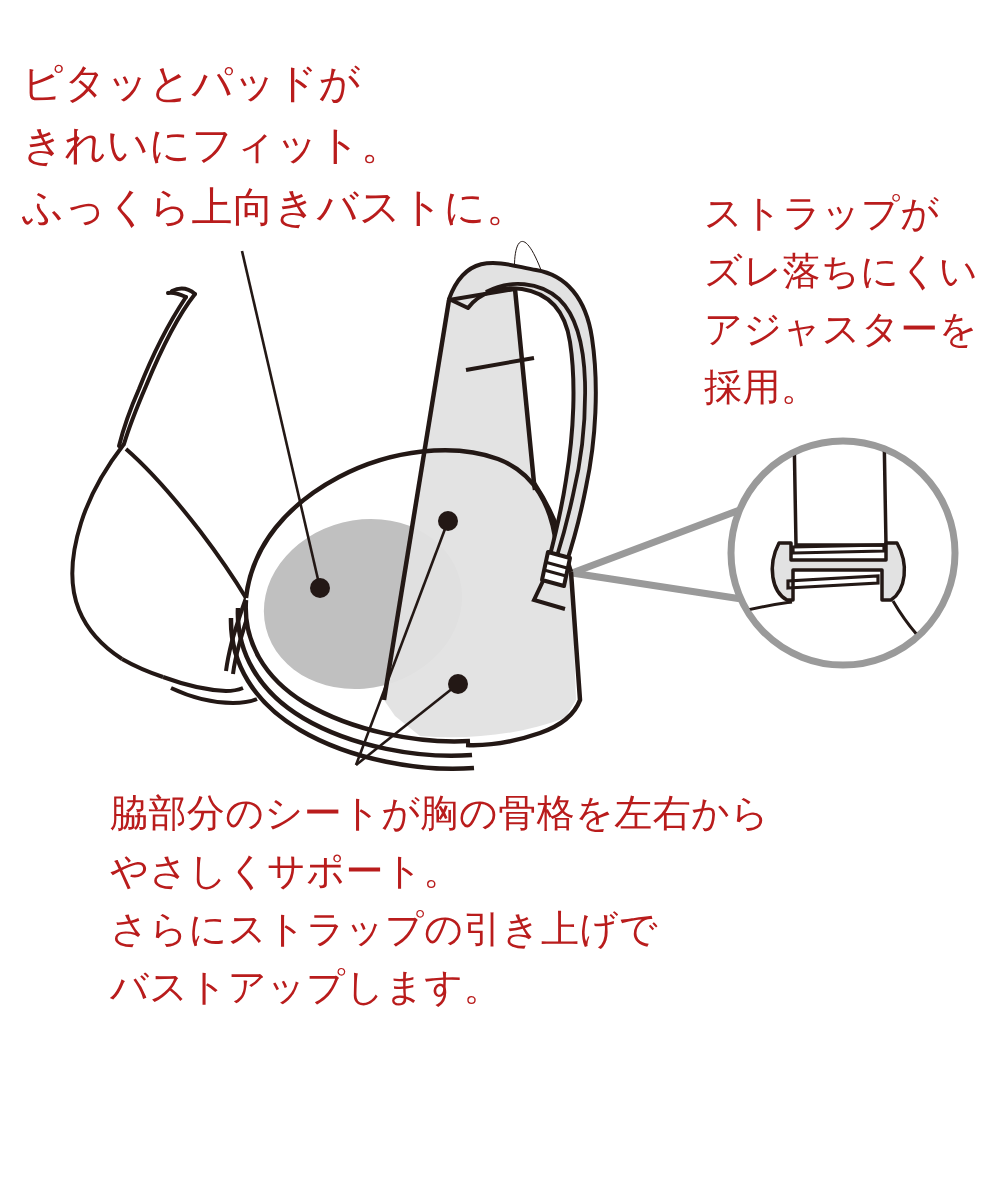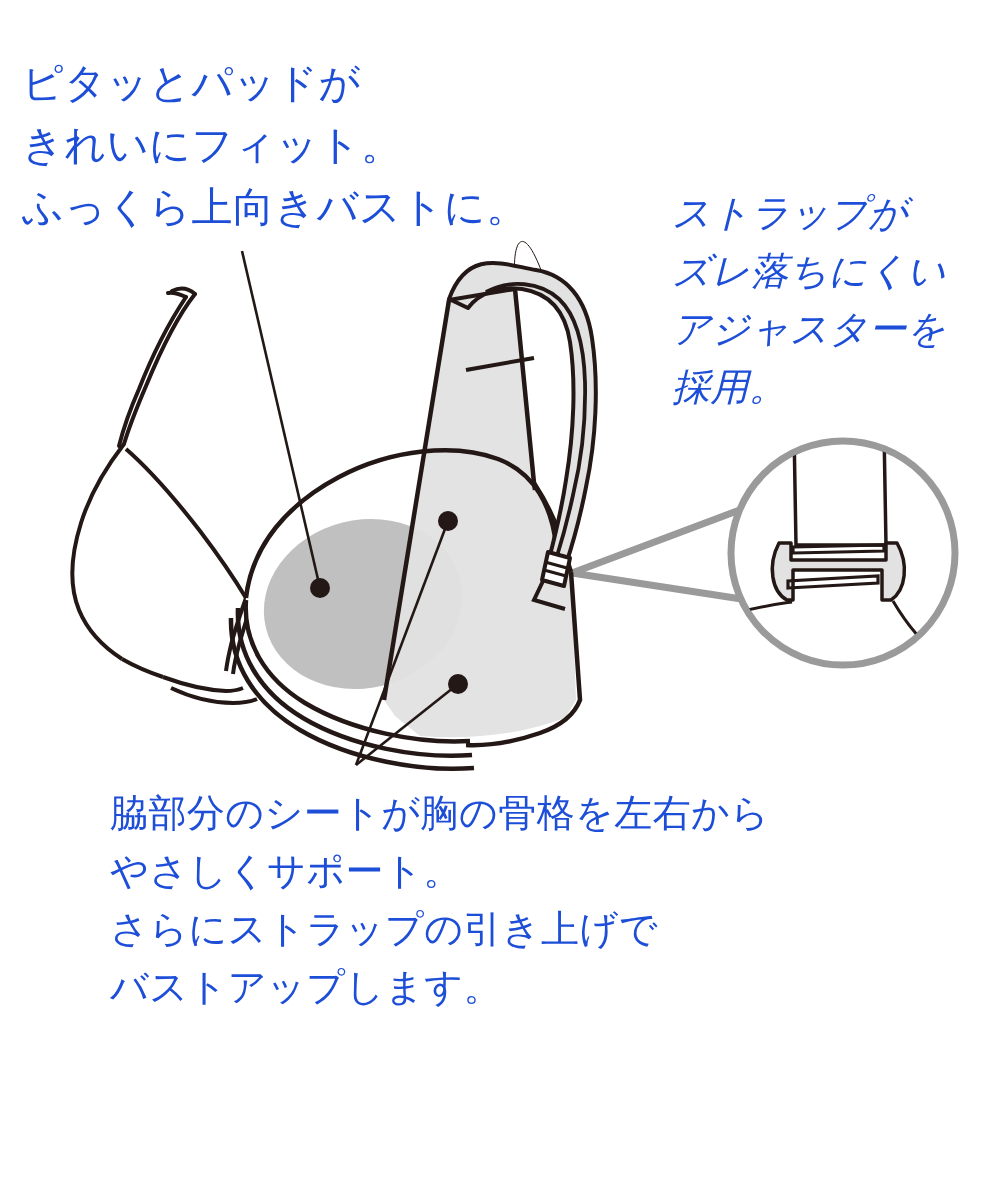--- a/index.html
+++ b/index.html
@@ -11,37 +11,36 @@
   #page {
     position: relative;
     width: 1000px;
     height: 1200px;
     background: #ffffff;
     overflow: hidden;
     font-family: "Liberation Sans", "DejaVu Sans", sans-serif;
   }
   .callout-text {
     position: absolute;
-    color: #1d4ed8;
+    color: #b91c1c;
     font-weight: 400;
     white-space: pre;
     letter-spacing: 0.01em;
   }
   #text-pad-fit {
     left: 22px;
     top: 52px;
     font-size: 41px;
     line-height: 62px;
   }
   #text-strap-adjuster {
-    left: 672px;
+    left: 704px;
     top: 184px;
     font-size: 38px;
     line-height: 58px;
-    font-style: italic;
   }
   #text-side-support {
     left: 110px;
     top: 784px;
     font-size: 38px;
     line-height: 58px;
   }
   #text-footnote {
     left: 14px;
     top: 1086px;

